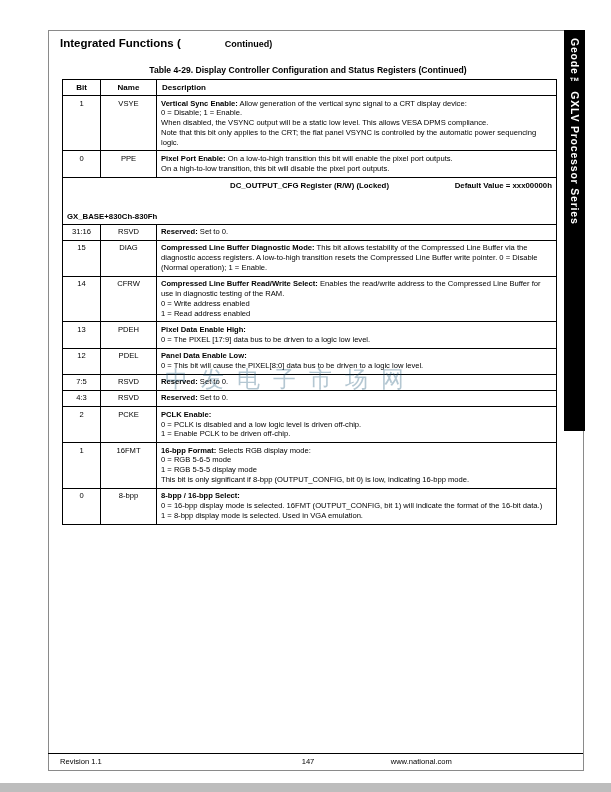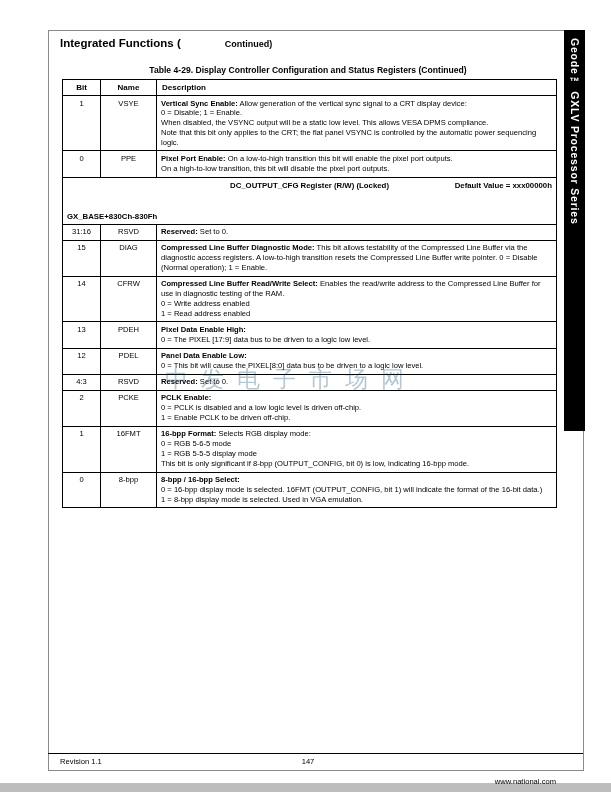--- a/index.html
+++ b/index.html
@@ -57,21 +57,21 @@
   .section-wrap .s-right{flex:1.1;text-align:right;}
   .foot-line{
     position:absolute;left:48px;top:753px;width:535px;border-top:1px solid #000;z-index:2;
   }
   .footer{
     position:absolute;left:60px;top:757px;width:496px;display:flex;
     font-size:7.6px;z-index:2;
   }
   .footer .f-left{flex:1;text-align:left;}
   .footer .f-center{flex:1;text-align:center;}
-  .footer .f-right{flex:1;text-align:right;margin-top:20px;}
+  .footer .f-right{flex:1;text-align:left;}
   .watermark{
     position:absolute;left:165px;top:364px;font-size:23px;letter-spacing:13px;
     color:#0c4a6e;opacity:0.30;z-index:3;pointer-events:none;white-space:nowrap;
     font-family:"DejaVu Sans", sans-serif;
     text-align:right;
   }
   .bottom-strip{
     position:absolute;left:0;top:783px;width:611px;height:9px;background:#bdbdbd;
   }
 </style>
@@ -162,20 +162,27 @@
       </tr>
       <tr>
         <td class="bit-cell">12</td>
         <td class="name-cell">PDEL</td>
         <td class="desc-cell">
           <div class="dline"><b>Panel Data Enable Low:</b></div>
           <div class="dline">0 = This bit will cause the PIXEL[8:0] data bus to be driven to a logic low level.</div>
         </td>
       </tr>
       <tr>
+        <td class="bit-cell">7:5</td>
+        <td class="name-cell">RSVD</td>
+        <td class="desc-cell">
+          <div class="dline"><b>Reserved:</b> Set to 0.</div>
+        </td>
+      </tr>
+      <tr>
         <td class="bit-cell">4:3</td>
         <td class="name-cell">RSVD</td>
         <td class="desc-cell">
           <div class="dline"><b>Reserved:</b> Set to 0.</div>
         </td>
       </tr>
       <tr>
         <td class="bit-cell">2</td>
         <td class="name-cell">PCKE</td>
         <td class="desc-cell">

